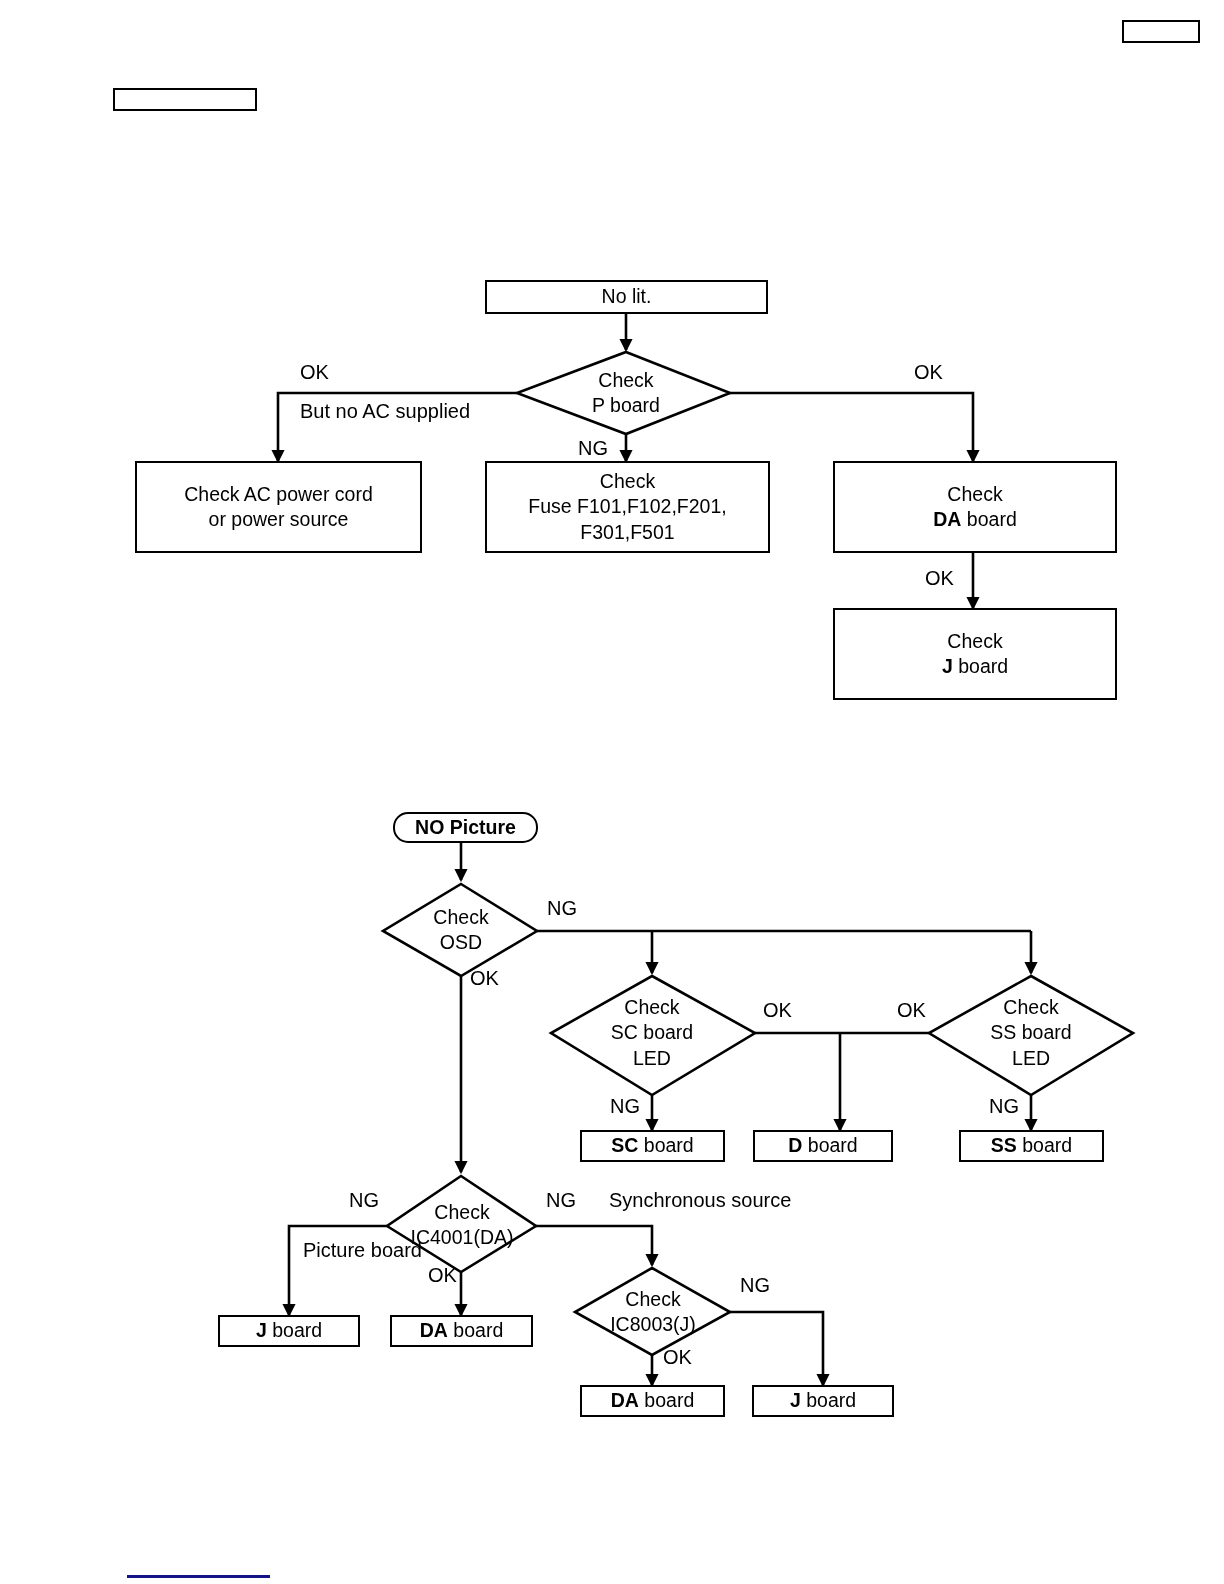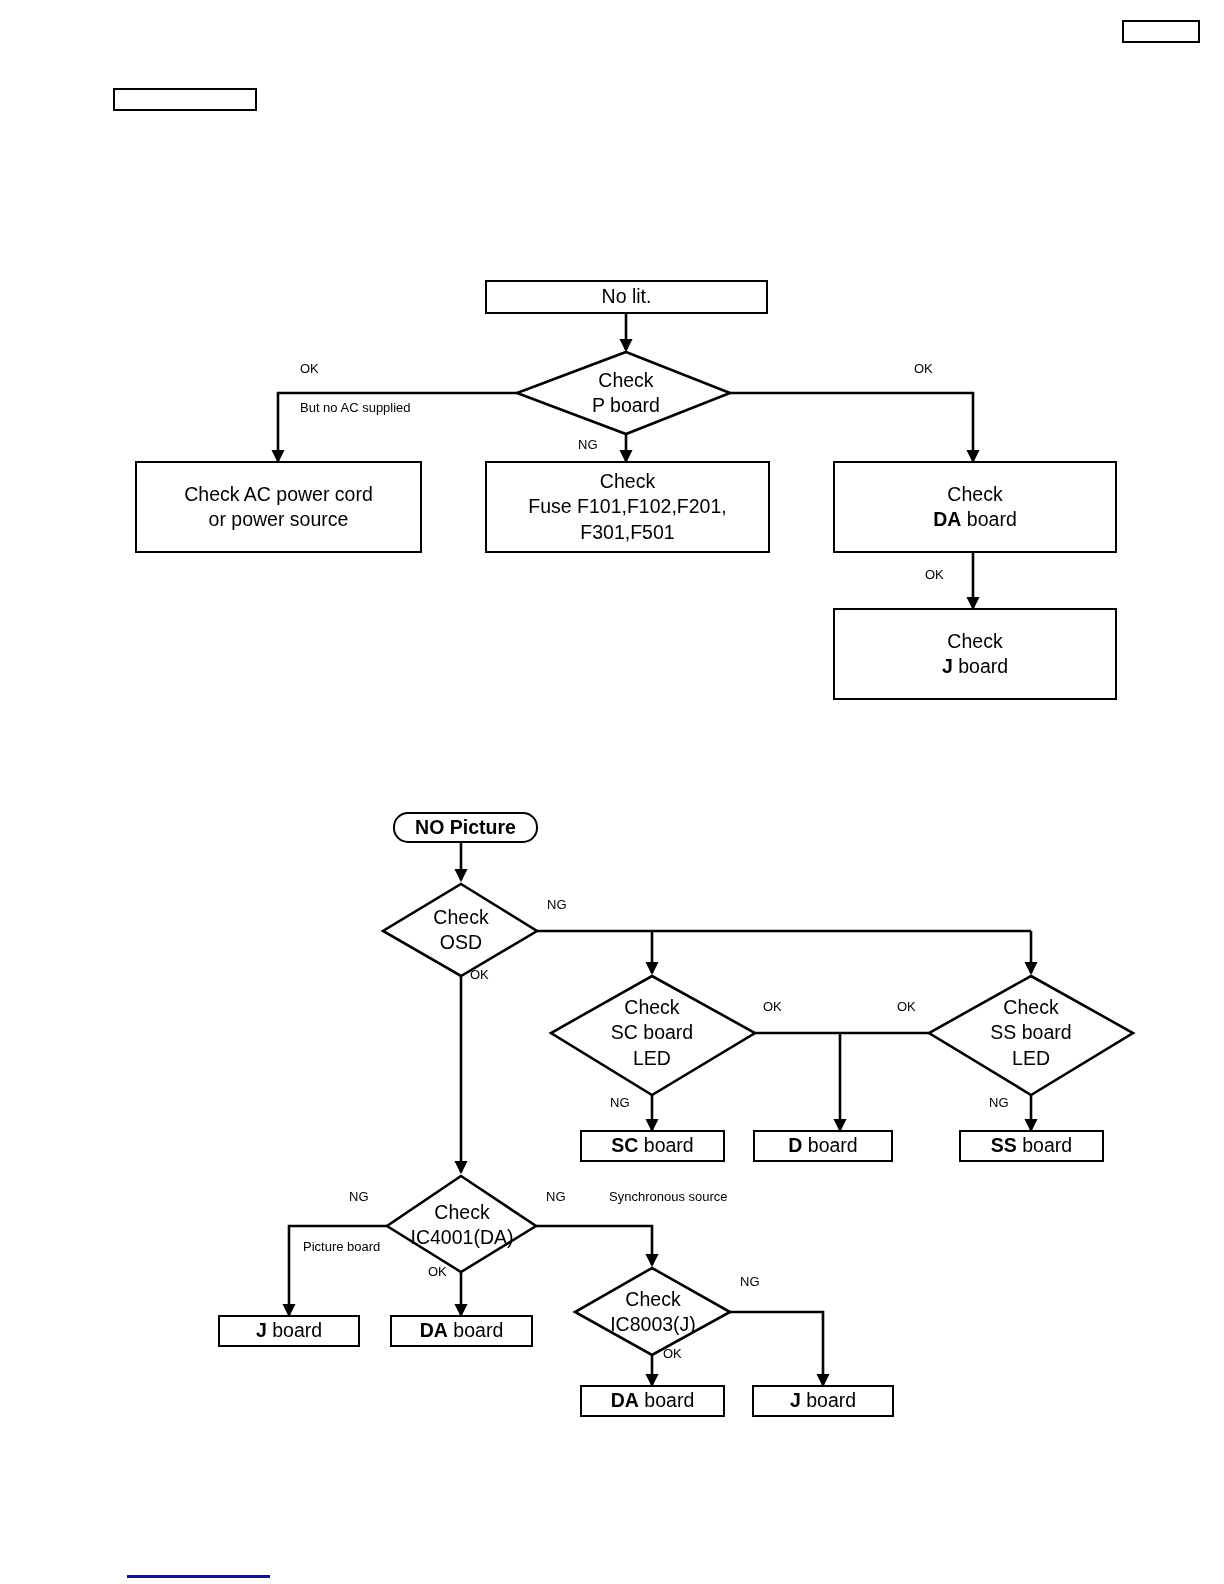--- a/index.html
+++ b/index.html
@@ -52,21 +52,21 @@
     display: flex;
     align-items: center;
     justify-content: center;
     text-align: center;
     line-height: 1.30;
     white-space: pre-line;
     font-size: 19.5px;
   }
   .edge-label {
     position: absolute;
-    font-size: 13px;
+    font-size: 20px;
     white-space: nowrap;
     line-height: 1;
   }
   .bottom-rule {
     position: absolute;
     background: #141488;
   }
   b { font-weight: bold; }
 </style>
 </head>

